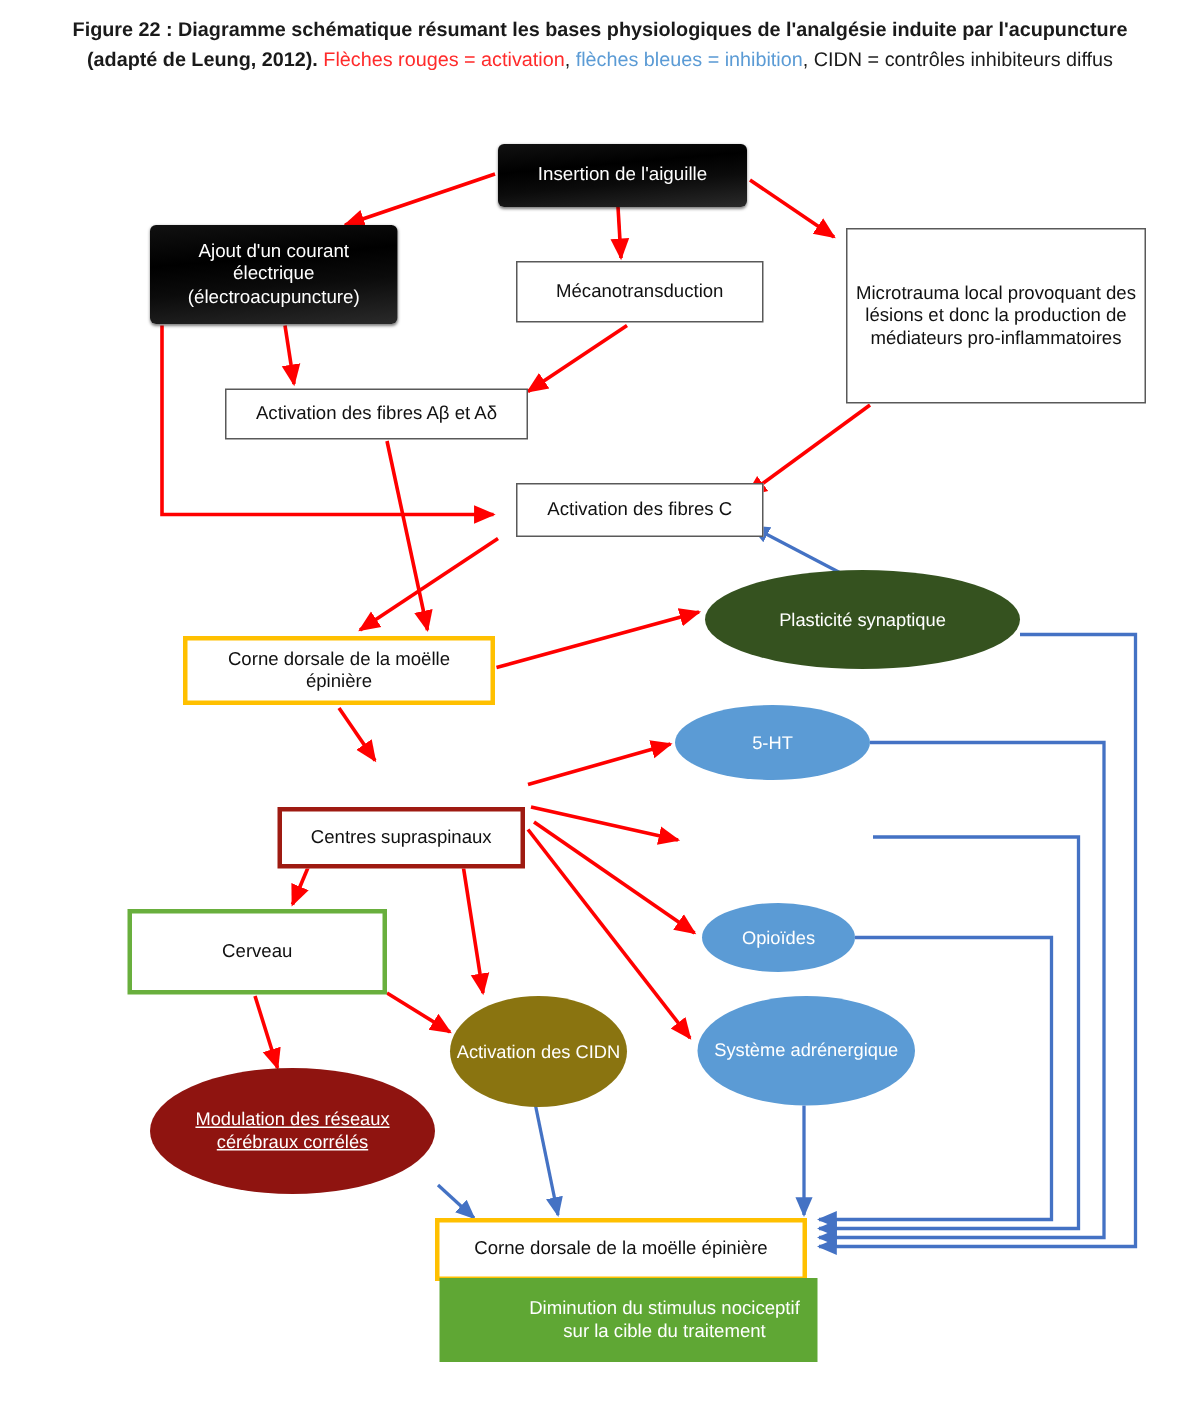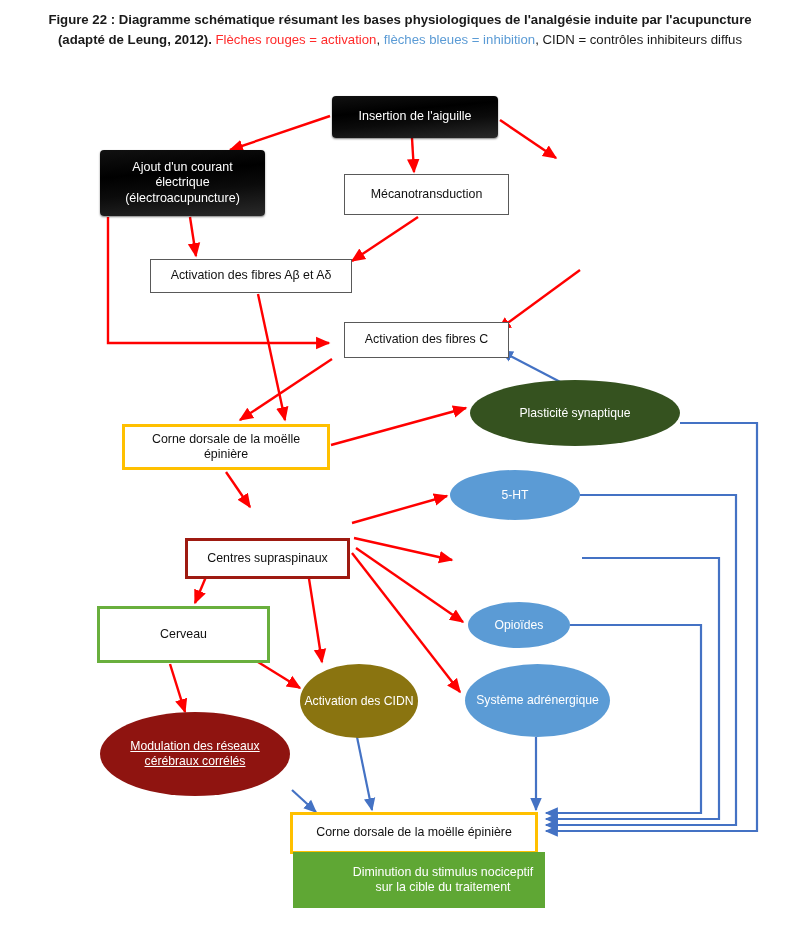--- a/index.html
+++ b/index.html
@@ -28,21 +28,21 @@
     color:#ffffff;font-size:12.5px;border-radius:4px;
     box-shadow:0 1px 2px rgba(0,0,0,.5);
   }
   
   .wht{background:#ffffff;border:1.3px solid #595959;color:#111;font-size:12.4px;margin-left:12px;}
   
   .yel{background:#ffffff;border:3px solid #ffc000;color:#111;font-size:12.4px;}
   
   .dred{background:#ffffff;border:3.2px solid #9e1a11;color:#111;font-size:12.4px;}
   
-  .grn{background:#ffffff;border:3px solid #69af3d;color:#111;font-size:12.4px;margin-left:12px;}
+  .grn{background:#ffffff;border:3px solid #69af3d;color:#111;font-size:12.4px;}
   
   .grnfill{background:#5fa734;color:#ffffff;font-size:12.4px;}
 
   .ell{border-radius:50%;color:#ffffff;font-size:12.2px;}
   .ell-darkgreen{background:#35521f;}
   .ell-blue{background:#5b9bd5;}
   .ell-olive{background:#8a7410;}
   .ell-maroon{background:#8f1410;}
 </style>
 </head>
@@ -111,20 +111,23 @@
   </div>
 
   <div class="node blk" style="left:100px;top:150px;width:165px;height:66px;">
     <span>Ajout d'un courant électrique (électroacupuncture)</span>
   </div>
 
   <div class="node wht" style="left:332px;top:174px;width:165px;height:41px;">
     <span>Mécanotransduction</span>
   </div>
 
+  <div class="node wht" style="left:552px;top:152px;width:200px;height:117px;">
+    <span>Microtrauma local provoquant des lésions et donc la production de médiateurs pro-inflammatoires</span>
+  </div>
 
   <div class="node wht" style="left:138px;top:259px;width:202px;height:34px;">
     <span>Activation des fibres Aβ et Aδ</span>
   </div>
 
   <div class="node wht" style="left:332px;top:322px;width:165px;height:36px;">
     <span>Activation des fibres C</span>
   </div>
 
   <div class="node yel" style="left:122px;top:424px;width:208px;height:46px;">

